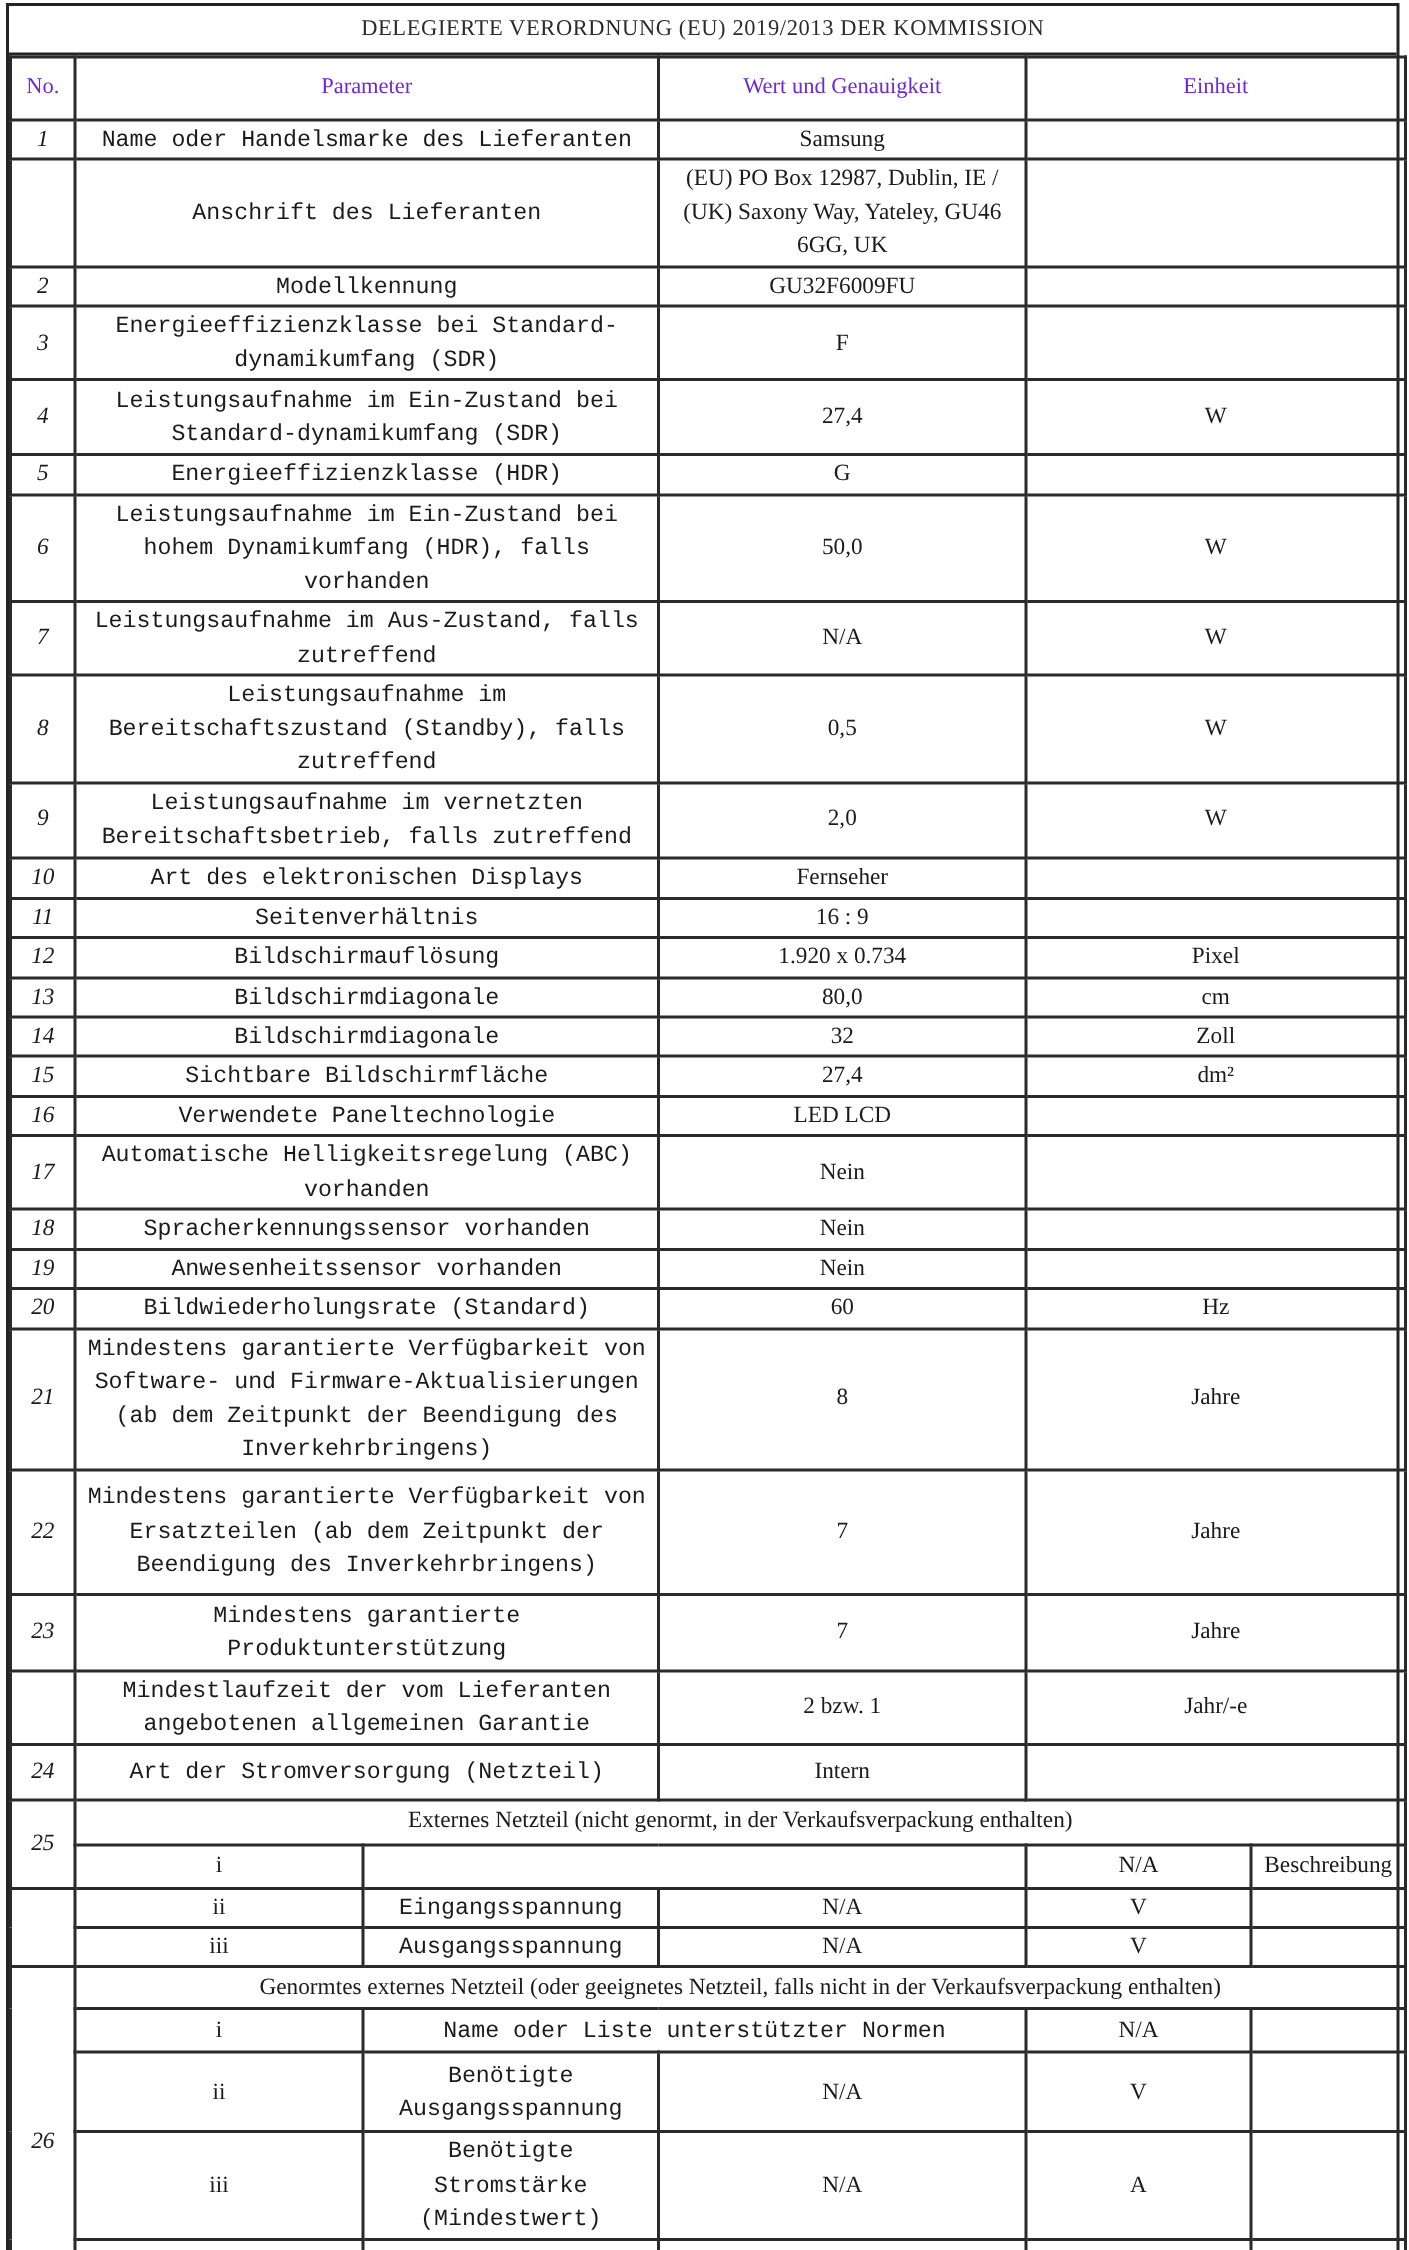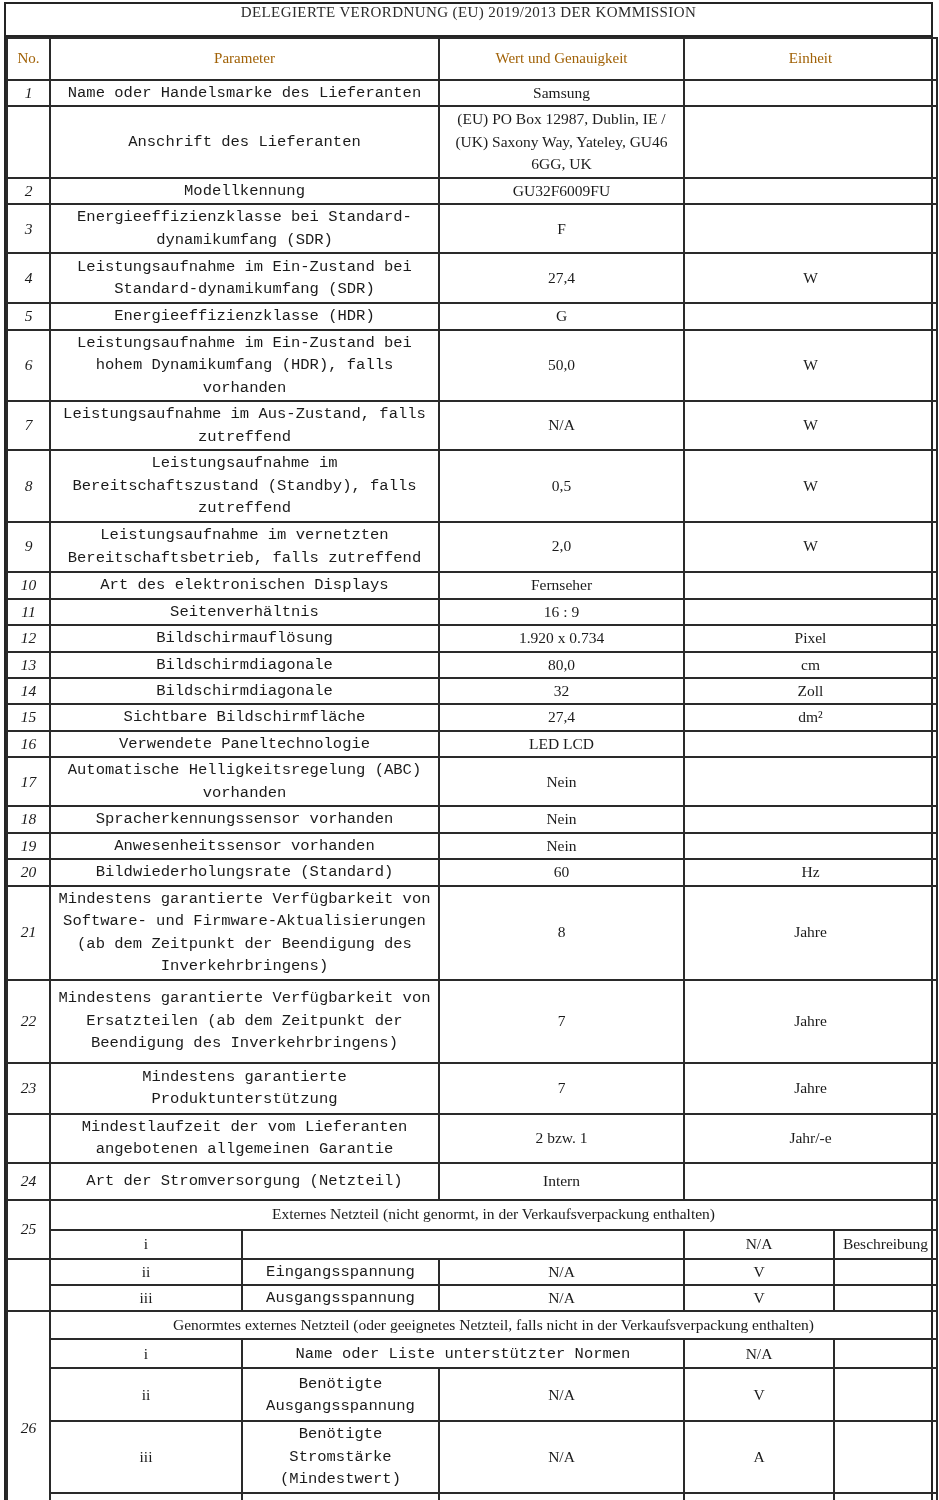--- a/index.html
+++ b/index.html
@@ -4,27 +4,27 @@
 <style>
   html,body{margin:0;padding:0;background:#ffffff;}
   body{width:939px;height:1500px;position:relative;overflow:hidden;
        font-family:"Liberation Serif","DejaVu Serif",serif;color:#1b1b1b;}
   .sheet{position:absolute;left:4px;top:2px;width:929px;box-sizing:border-box;
          border:2.5px solid #242424;background:#fff;}
   .titleblock{height:64px;border-bottom:2px solid #242424;display:flex;
               align-items:center;justify-content:center;}
   .titleblock .t{font-size:37px;letter-spacing:0.5px;color:#111;}
   .subtitleblock{height:31px;border-bottom:2px solid #242424;display:flex;
-                 align-items:flex-start;justify-content:center;}
+                 align-items:center;justify-content:center;}
   .subtitleblock .s{font-size:15px;letter-spacing:0.4px;color:#2b2b2b;}
   table.ds{border-collapse:collapse;table-layout:fixed;width:100%;}
   table.ds td,table.ds th{border:2px solid #2a2a2a;text-align:center;
        vertical-align:middle;font-size:15.5px;font-weight:normal;
        padding:1px 4px;line-height:1.45;color:#1b1b1b;overflow:hidden;}
-  table.ds th{font-size:15px;color:#a16207;}
+  table.ds th{font-size:15px;color:#6d28d9;}
   td.no{font-style:italic;font-size:15px;color:#222;}
   td.sub{font-size:16px;}
   td.param{white-space:pre-line;font-family:Liberation Mono, monospace;}
   td.sech{font-size:15.5px;}
   td.desc{font-size:14.5px;padding:1px 1px;border-radius:11px;}
   td.val,td.unit{font-size:15.5px;}
 </style>
 </head>
 <body>
 

